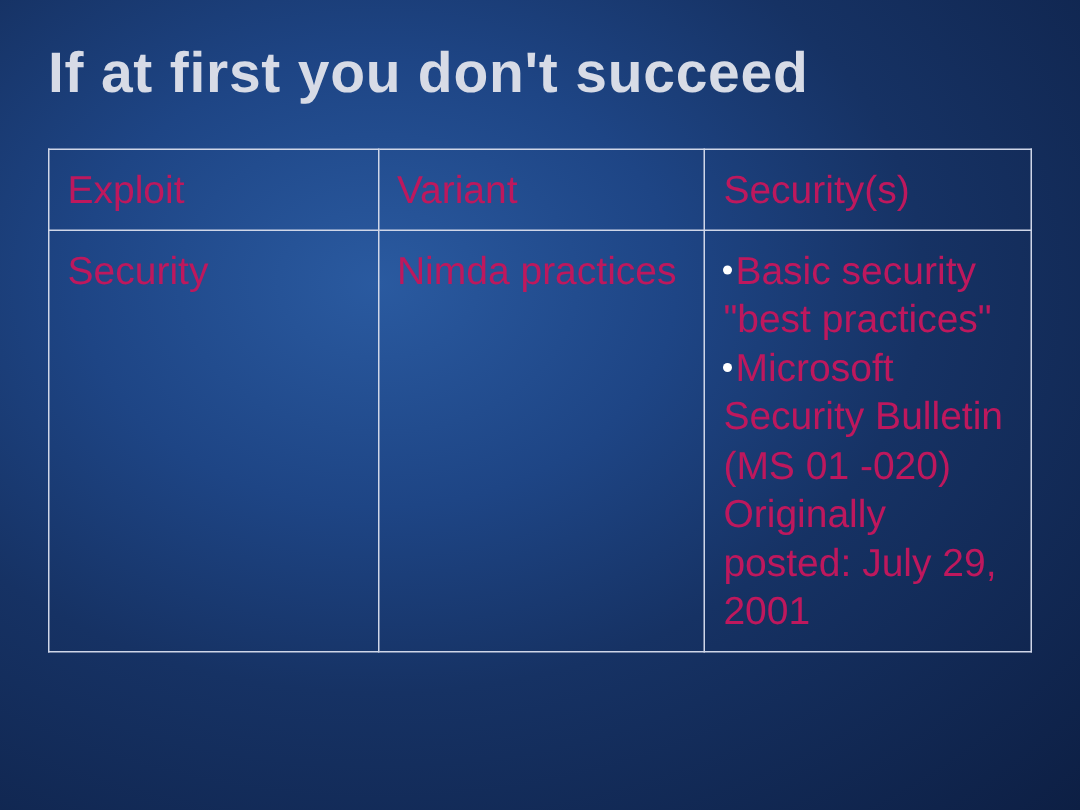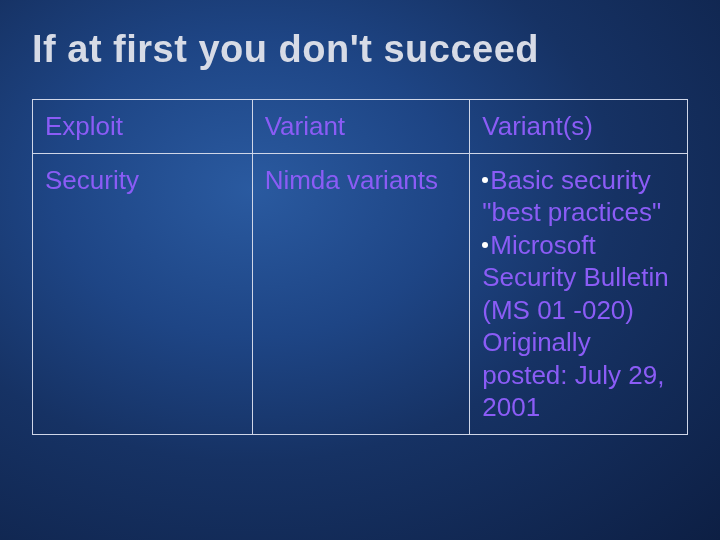--- a/index.html
+++ b/index.html
@@ -24,21 +24,21 @@
   table {
     border-collapse: collapse;
     width: 656px;
   }
   td {
     border: 1px solid #cfd6e8;
     padding: 10px 12px 10px 12px;
     vertical-align: top;
     font-size: 26px;
     line-height: 1.25;
-    color: #8b5cf6;
+    color: #be185d;
   }
   .col-exploit { width: 220px; }
   .col-example { width: 218px; }
   .col-solution { width: 218px; }
   .bullet {
     display: inline-block;
     width: 6px;
     height: 6px;
     background: #ffffff;
     border-radius: 50%;
@@ -51,25 +51,25 @@
 <body>
 
 <div class="slide">
   <div class="title">If at first you don't succeed</div>
 
   <table>
     <tbody>
         <tr>
       <td class="col-exploit">Exploit</td>
       <td class="col-example">Variant</td>
-      <td class="col-solution">Variant(s)</td>
+      <td class="col-solution">Security(s)</td>
     </tr>
     <tr>
       <td class="col-exploit">Security</td>
-      <td class="col-example">Nimda variants</td>
+      <td class="col-example">Nimda practices</td>
       <td class="col-solution">
         <span class="bullet"></span><span>Basic security "best practices"</span><br>
         <span class="bullet"></span><span>Microsoft Security Bulletin (MS 01 -020) Originally posted: July 29, 2001</span>
       </td>
     </tr>
   </tbody>
     </table>
 </div>
 
 </body></html>

